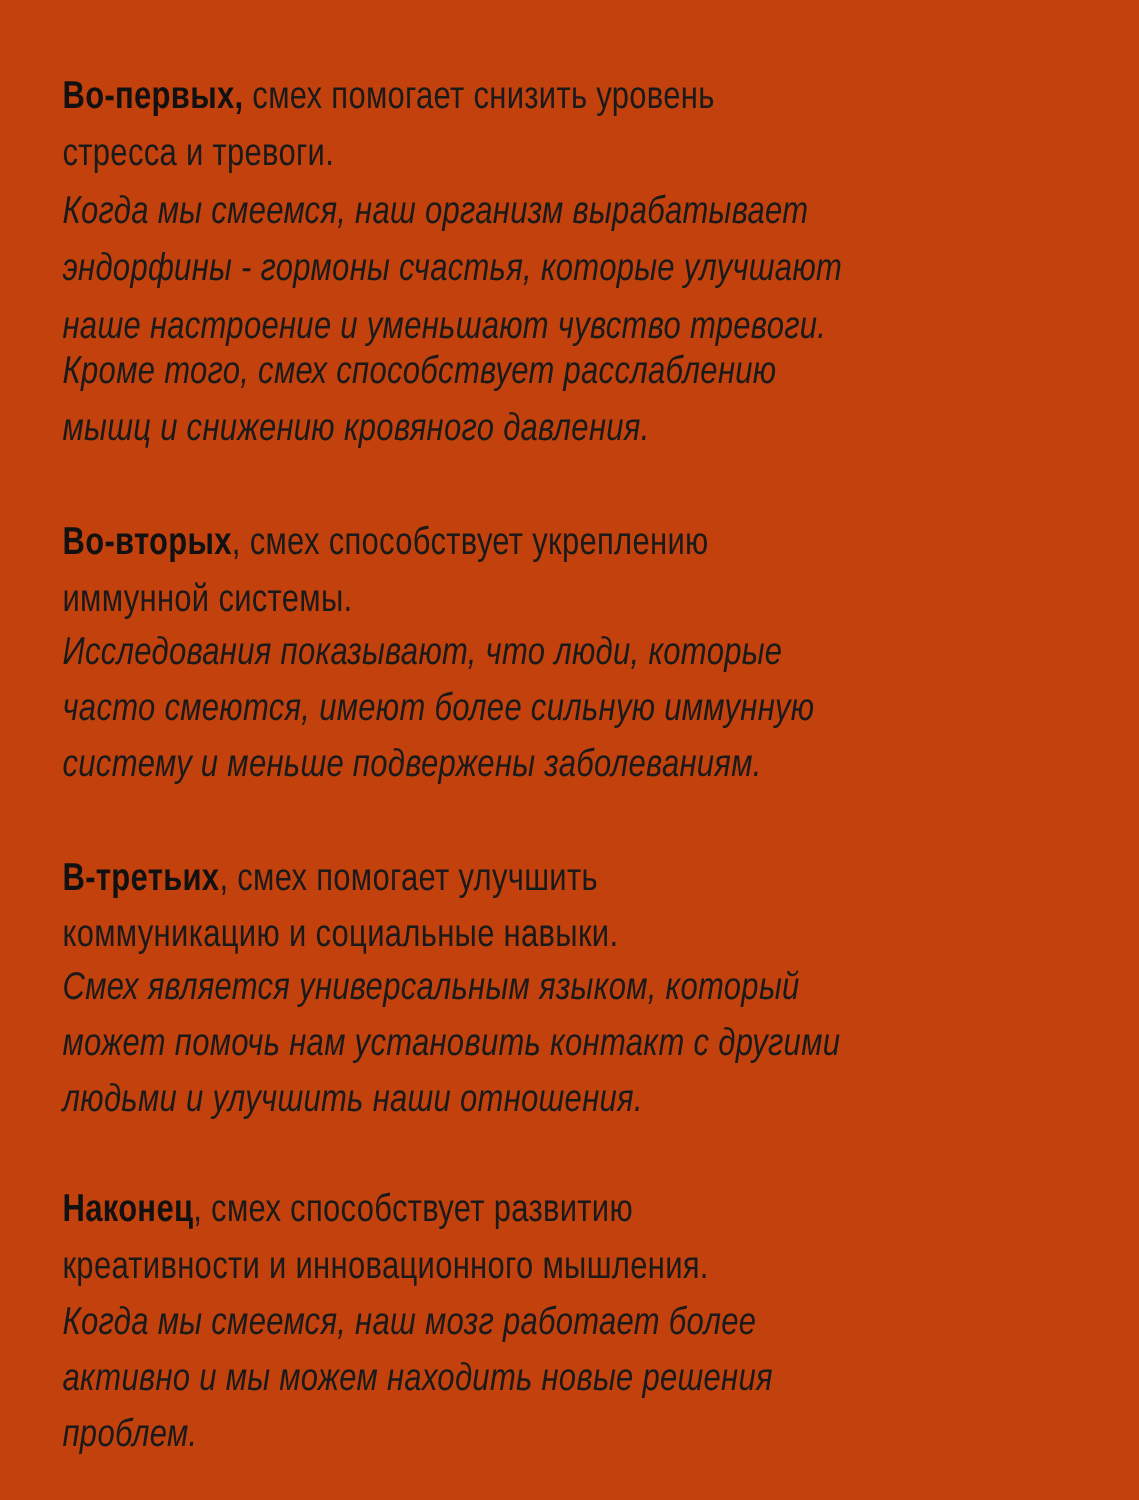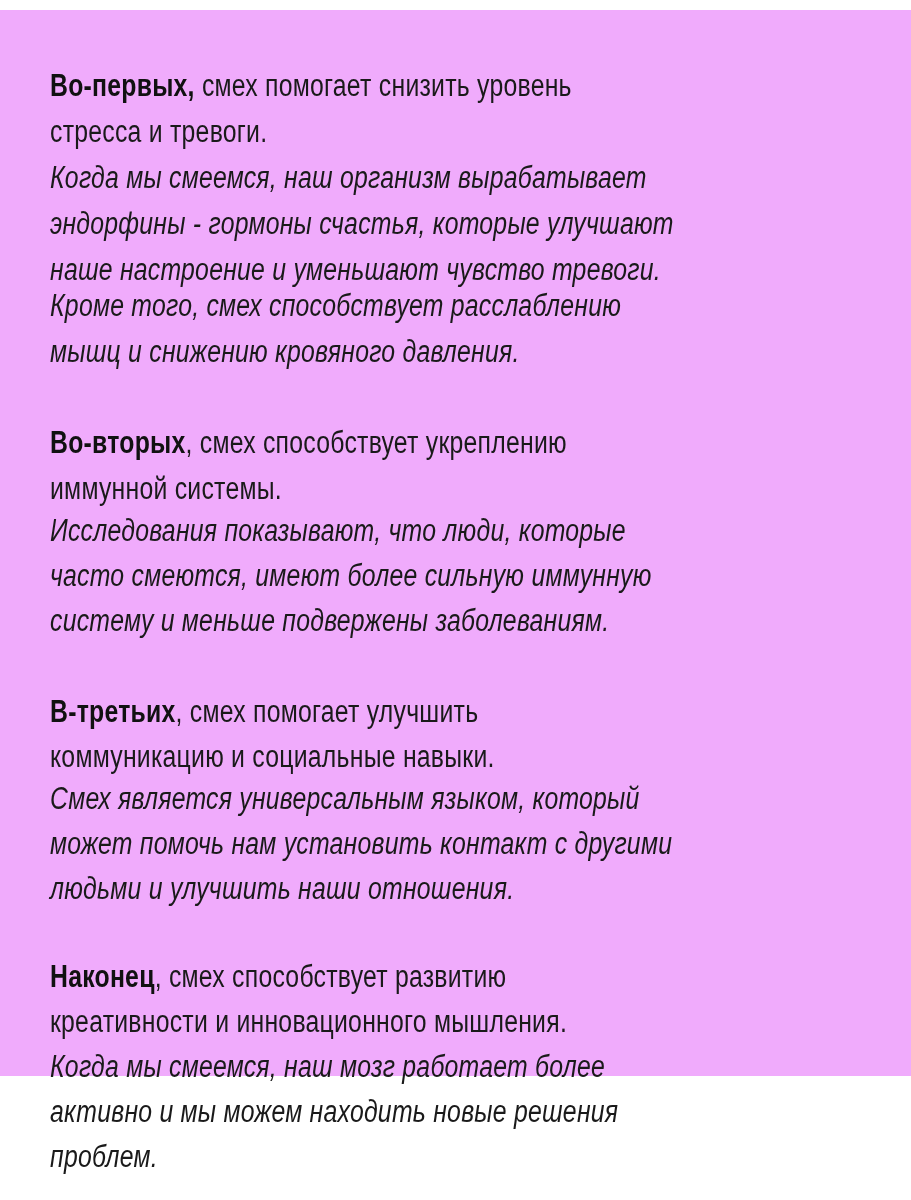--- a/index.html
+++ b/index.html
@@ -1,17 +1,17 @@
 <!DOCTYPE html>
 <html><head>
 <meta charset="utf-8">
 <style>
   html, body { margin: 0; padding: 0; background: #ffffff; }
   body { width: 911px; height: 1200px; position: relative; overflow: hidden; }
-  .page { position: absolute; left: 0; top: 10px; width: 911px; height: 1066px; background: #f0abfc; }
+  .page { position: absolute; left: 0; top: 0; width: 911px; height: 1200px; background: #c2410c; }
   .line {
     position: absolute;
     left: 50px;
     height: 46px;
     line-height: 46px;
     font-family: "Liberation Sans", sans-serif;
     font-size: 31px;
     color: #1a1a1a;
     white-space: nowrap;
     transform-origin: 0 50%;

